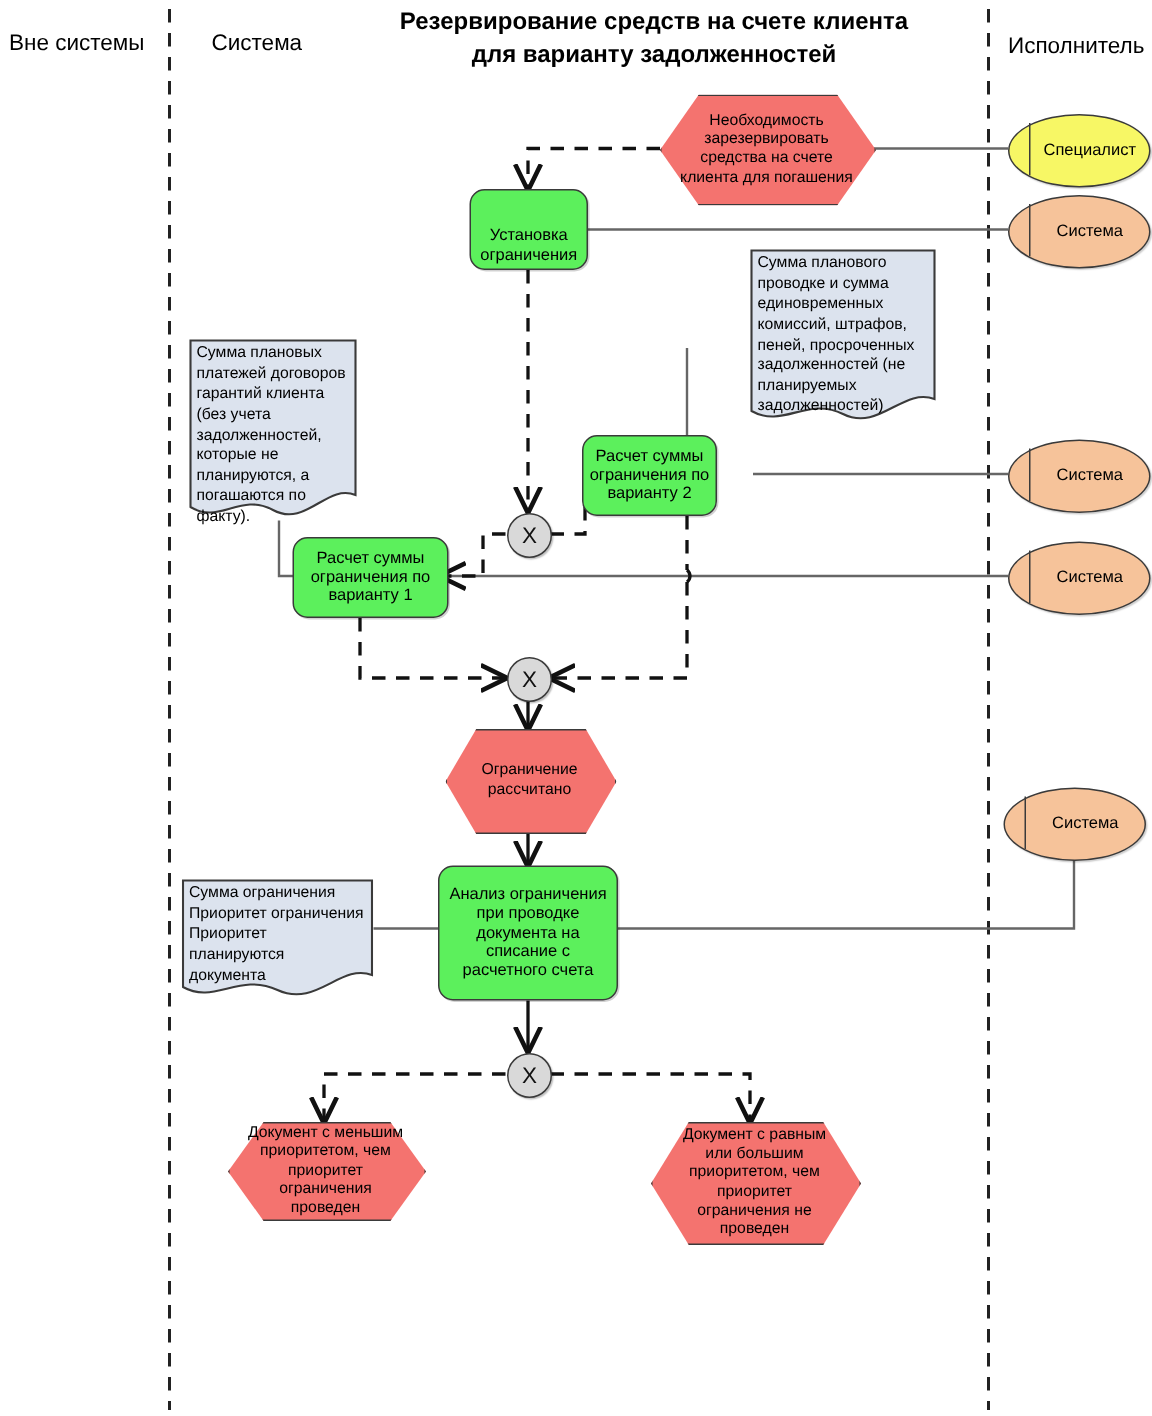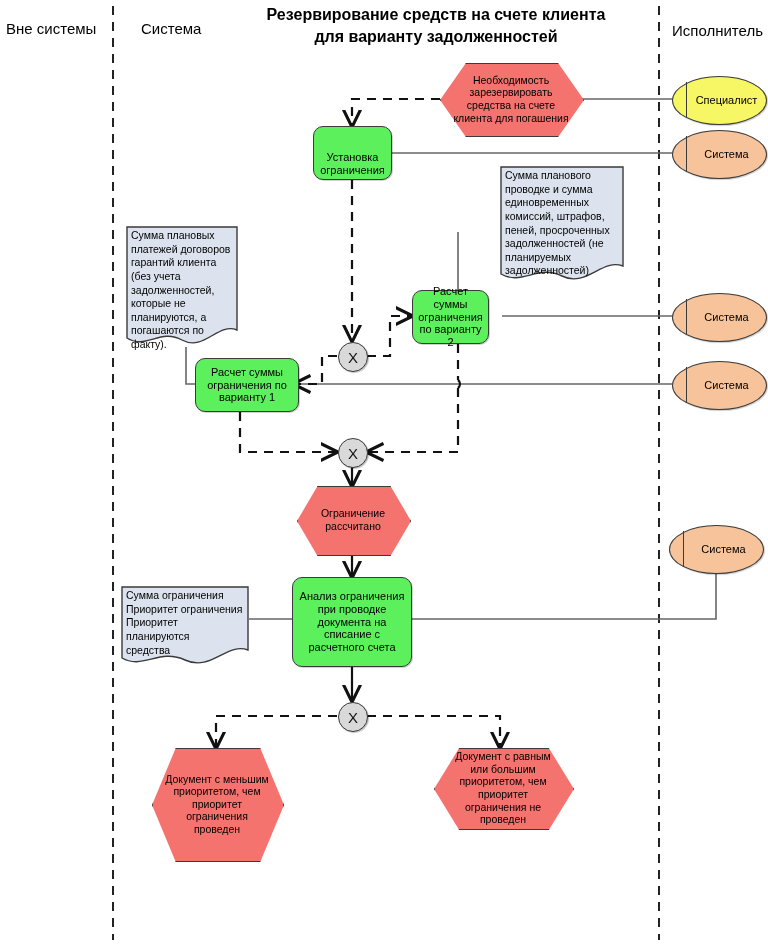--- a/index.html
+++ b/index.html
@@ -107,49 +107,49 @@
   </div>
 
   <div class="note" style="left:121px;top:586px;width:128px;height:84px;">
     <svg class="notebody" viewBox="0 0 128 84" preserveAspectRatio="none">
       <path d="M1,1 H127 V64 C106,56 90,86 64,74 C38,62 22,84 1,72 Z" fill="#DCE3EE" stroke="#3a3a3a" stroke-width="1.4"></path>
     </svg>
     <div class="notetext">
       <div>Сумма ограничения</div>
       <div>Приоритет ограничения</div>
       <div>Приоритет планируются</div>
-      <div>средства</div>
+      <div>документа</div>
     </div>
   </div>
 
   <div class="node event-hex" style="left:440px;top:63px;width:142px;height:72px;">
     <div class="hexbody"></div>
     <div class="hextext">Необходимость зарезервировать средства на счете клиента для погашения</div>
   </div>
 
   <div class="node event-hex" style="left:297px;top:486px;width:112px;height:68px;">
     <div class="hexbody"></div>
     <div class="hextext">Ограничение рассчитано</div>
   </div>
 
-  <div class="node event-hex" style="left:152px;top:748px;width:130px;height:112px;">
+  <div class="node event-hex" style="left:152px;top:748px;width:130px;height:64px;">
     <div class="hexbody"></div>
     <div class="hextext">Документ с меньшим приоритетом, чем приоритет ограничения проведен</div>
   </div>
 
   <div class="node event-hex" style="left:434px;top:748px;width:138px;height:80px;">
     <div class="hexbody"></div>
     <div class="hextext">Документ с равным или большим приоритетом, чем приоритет ограничения не проведен</div>
   </div>
 
   <div class="node task" style="left:313px;top:126px;width:79px;height:54px;align-items:flex-end;">
     <span>Установка ограничения</span>
   </div>
 
-  <div class="node task" style="left:412px;top:290px;width:77px;height:54px;align-items:center;">
+  <div class="node task" style="left:388px;top:290px;width:90px;height:54px;align-items:center;">
     <span>Расчет суммы ограничения по варианту 2</span>
   </div>
 
   <div class="node task" style="left:195px;top:358px;width:104px;height:54px;">
     <span>Расчет суммы ограничения по варианту 1</span>
   </div>
 
   <div class="node task" style="left:292px;top:577px;width:120px;height:90px;">
     <span>Анализ ограничения при проводке документа на списание с расчетного счета</span>
   </div>

